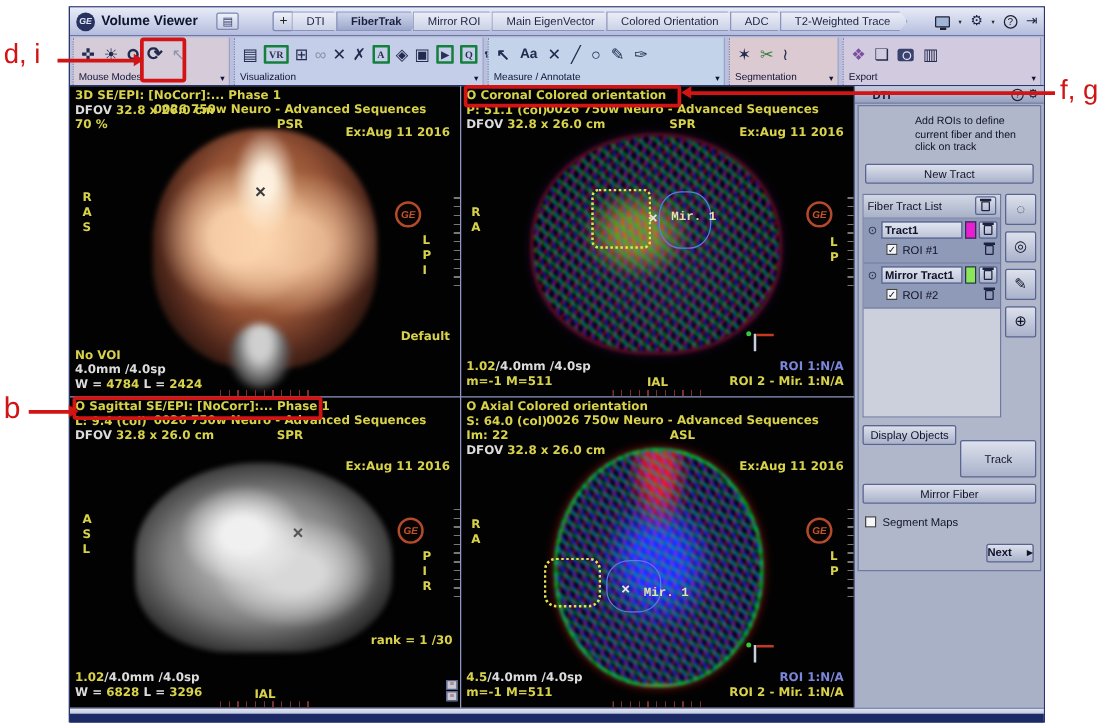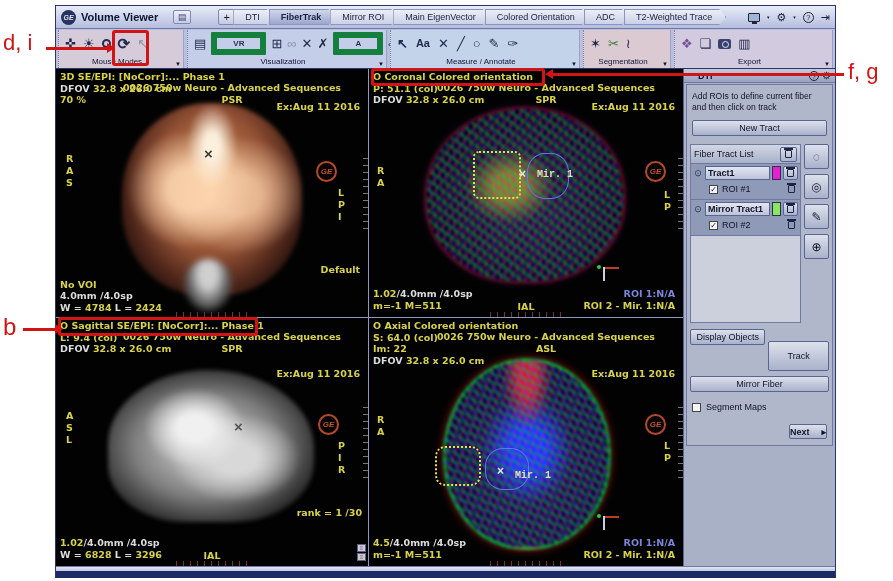--- a/index.html
+++ b/index.html
@@ -35,31 +35,31 @@
   .icon-monitor::after { content:""; position: absolute; left: 3px; bottom: -3px; width: 5px; height: 2px; background: #223; }
   .glyph { font-size: 11px; line-height: 1; color: #1a2140; }
   .icon-help-c { width: 11px; height: 11px; border: 1px solid #223; border-radius: 50%;
                  font-size: 8px; line-height: 10px; text-align: center; color: #223; }
 
   
   .toolbar { height: 40px; display: flex; gap: 3px; padding: 1px 2px 0 2px; background: #b9bfdc;
              border-bottom: 1px solid #2a3570; }
   .tgroup { display: flex; flex-direction: column; border-left: 1px dotted #7c86b0; border-right: 1px solid #9aa2c6; }
   .ticons { flex: 1; display: flex; align-items: center; padding: 2px 6px; gap: 7px; color: #2a3050; }
-  .tlabel { position: relative; text-align: center; font-size: 8px; color: #101335; padding: 0 12px 2px 4px; white-space: nowrap; }
+  .tlabel { position: relative; font-size: 8px; color: #101335; padding: 0 12px 2px 4px; white-space: nowrap; }
   .tlabel .dd { position: absolute; right: 2px; bottom: 1px; font-size: 6px; }
   .g-mouse   { width: 126px; background: #d6cbd8; }
   .g-viz     { width: 200px; background: #c4cee8; }
   .g-measure { width: 190px; background: #c2d3ea; }
   .g-seg     { width: 88px;  background: #dccad2; }
   .g-export  { flex: 1; background: #d2cade; }
   .tbi { font-size: 13px; line-height: 1; color: #222a4e; }
   .tbi.dim { color: #8d93ad; }
   .tbi.small { font-size: 10px; }
-  .boxed { border: 6px solid #15803d; font-size: 8px; font-weight: bold; padding: 1px 16px; border-radius: 1px; }
+  .boxed { border: 2px solid #15803d; font-size: 8px; font-weight: bold; padding: 1px 2px; border-radius: 1px; font-family: Liberation Serif, serif; }
   .icon-mag { width: 9px; height: 9px; border: 2px solid #222a4e; border-radius: 50%; position: relative; flex: none; }
   .icon-mag::after { content:""; position: absolute; width: 6px; height: 2px; background: #222a4e;
                      transform: rotate(45deg); right: -5px; bottom: -2px; }
   .icon-camera { width: 13px; height: 10px; background: #39426e; border-radius: 2px; position: relative; flex: none; }
   .icon-camera::after { content:""; position: absolute; left: 4px; top: 2px; width: 5px; height: 5px;
                         border: 1px solid #dfe5f2; border-radius: 50%; }
 
   
   .main { display: flex; height: 497px; }
   .viewports { position: relative; width: 627px; height: 497px; background: #8d98c4; flex: none; }
@@ -139,21 +139,21 @@
            color: #b4482e; font-size: 6px; line-height: 6px; text-align: center; z-index: 9; }
 
   
   .sidebar { width: 152px; flex: none; background: #a9b1c6; border-left: 1px solid #5a6490;
              display: flex; flex-direction: column; font-size: 9px; color: #101228; }
   .sb-header { height: 14px; display: flex; align-items: center; padding: 0 4px;
                background: linear-gradient(#c6ccde,#97a0bf); border-bottom: 1px solid #707aa0; }
   .sb-title { font-weight: bold; font-size: 9px; padding-left: 10px; }
   .sb-hicons { margin-left: auto; display: flex; gap: 3px; align-items: center; }
   .sb-inner { margin: 1px 2px; border: 1px solid #707aa0; background: #b0b7ca; padding: 4px 3px; }
-  .sb-instr { font-size: 8.5px; line-height: 10.5px; padding: 2px 2px 6px 2px; }
+  .sb-instr { font-size: 8.5px; line-height: 10.5px; padding: 2px 2px 6px 2px; margin-left: 40px; }
   .btn { background: linear-gradient(#dde1ec,#a9b2cb); border: 1px solid #5a6490; border-radius: 2px;
          font-size: 9px; color: #101228; text-align: center; display: flex; align-items: center; justify-content: center; }
   .new-tract { height: 16px; margin: 2px 2px 8px 2px; }
   .list-wrap { display: flex; gap: 3px; }
   .tract-list { flex: 1; border: 1px solid #707aa0; background: #ccd0dc; }
   .list-header { display: flex; align-items: center; gap: 2px; height: 19px; padding: 2px 3px;
                  background: linear-gradient(#d2d7e4,#a8b1c8); border-bottom: 1px solid #707aa0; }
   .list-header .lh-label { flex: 1; font-size: 9px; }
   .sq-btn { width: 17px; height: 15px; flex: none; }
   .tract-group { background: #8f99b8; border-bottom: 1px solid #707aa0; padding: 2px; }

